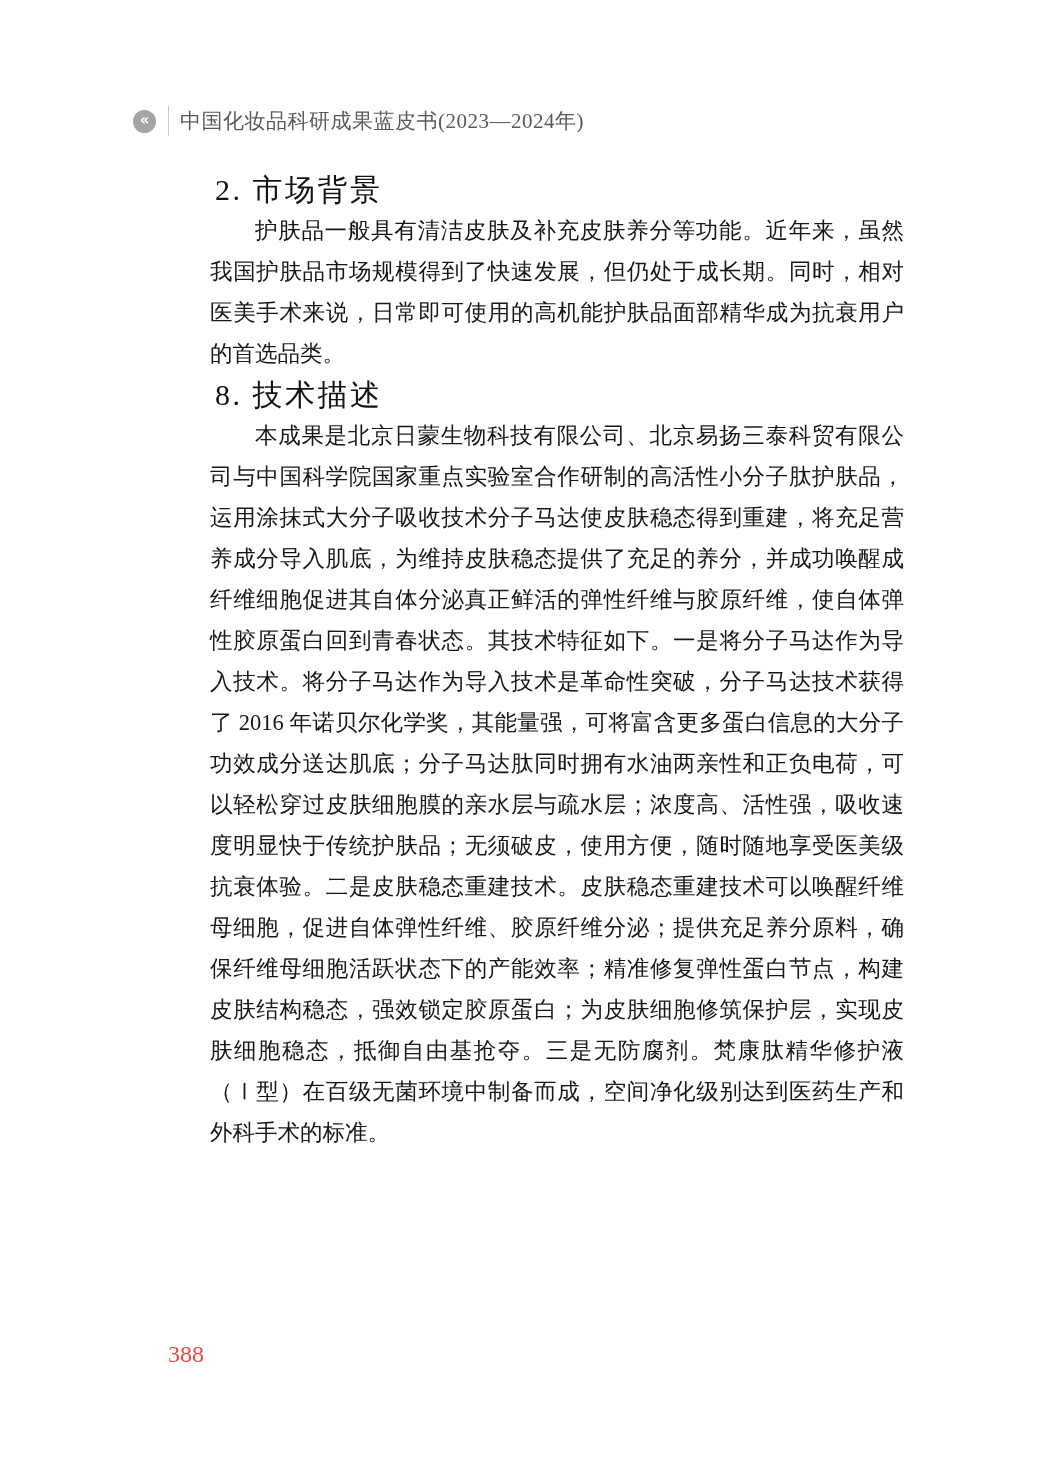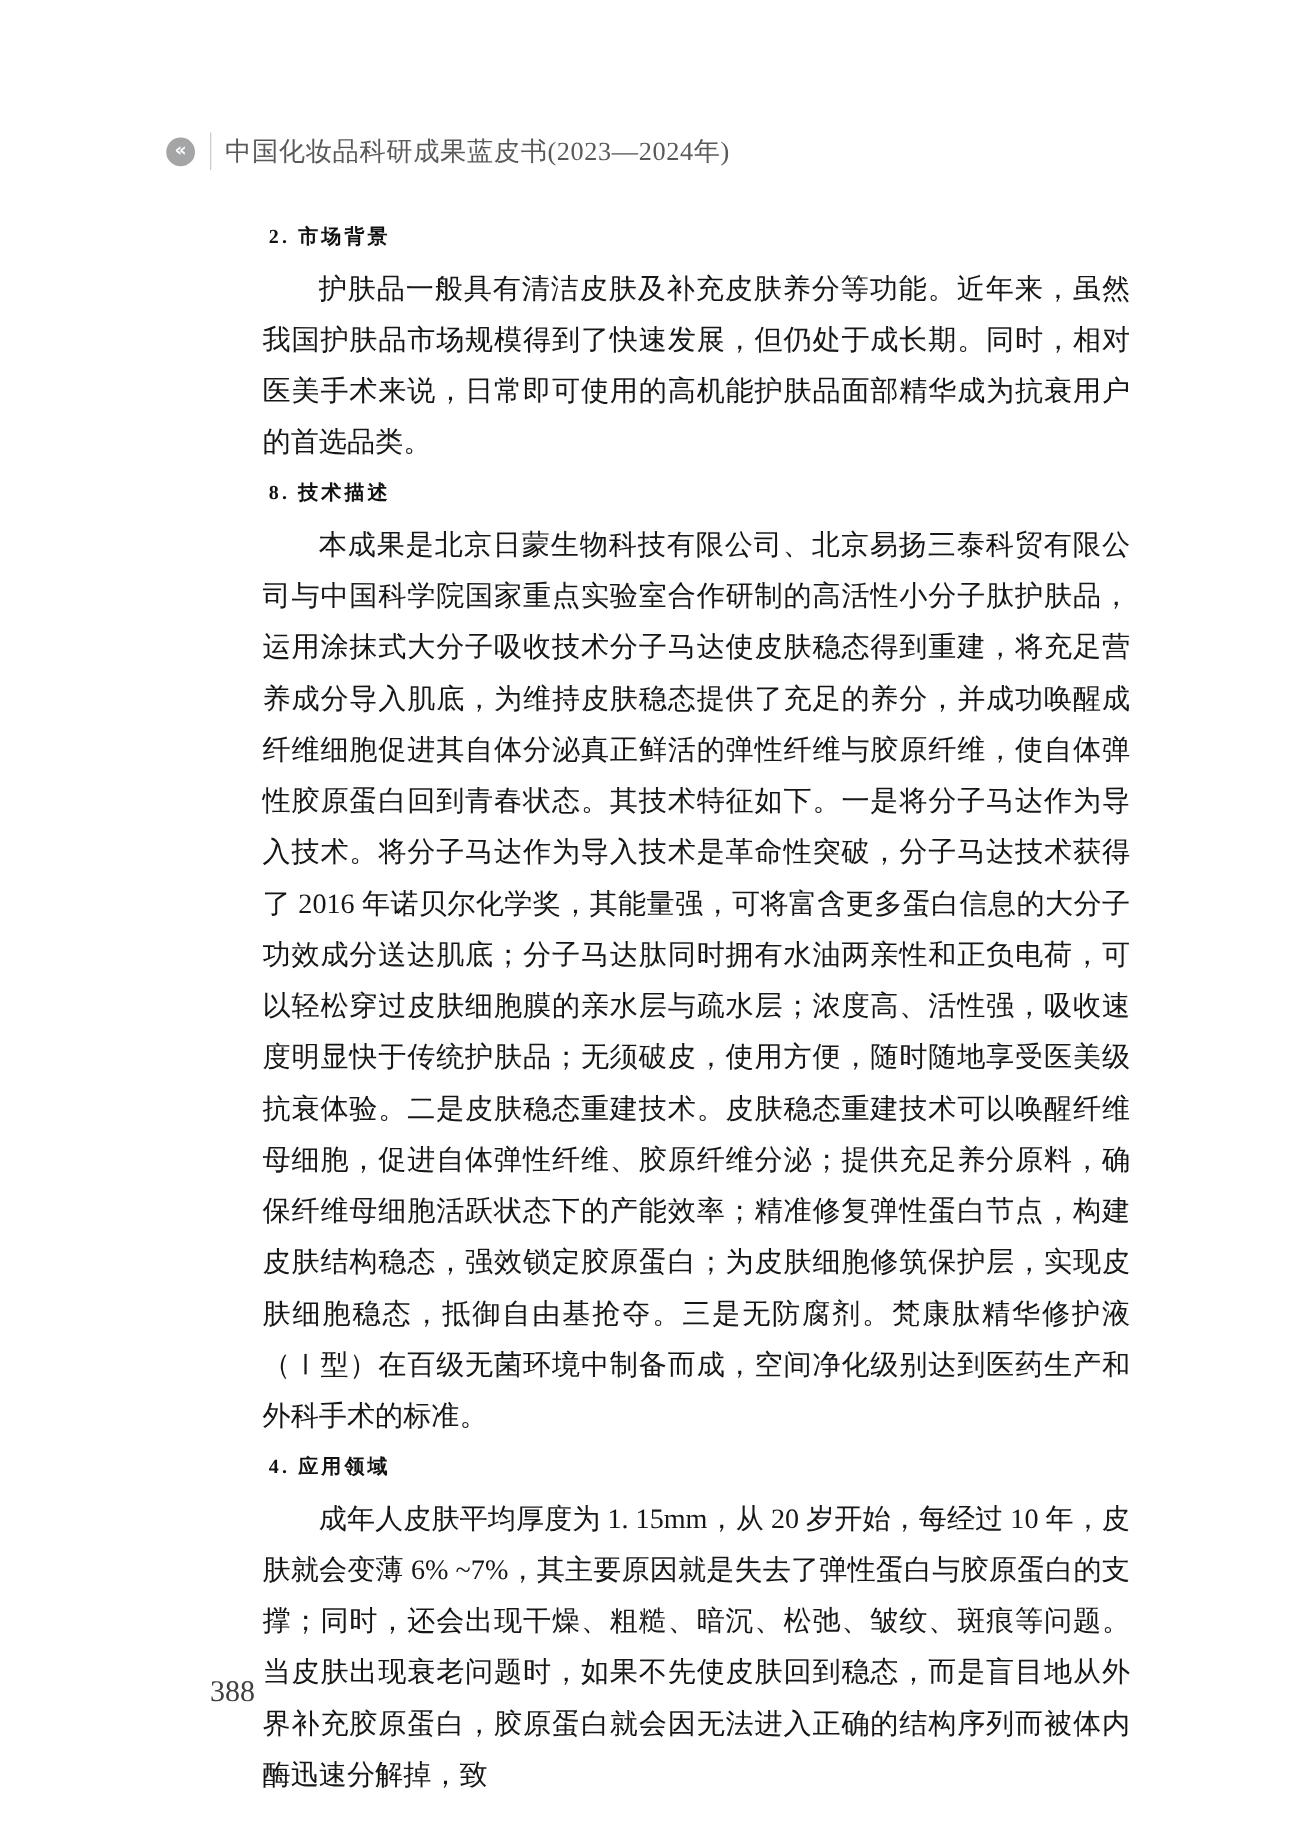--- a/index.html
+++ b/index.html
@@ -53,45 +53,45 @@
   
   .content {
     position: absolute;
     left: 170px;
     top: 169px;
     width: 734px;
     color: #161616;
   }
   .sec-heading {
     font-family: "Liberation Serif", serif;
-    font-size: 16px;
+    font-size: 30px;
     line-height: 41px;
     padding-left: 45px;
     letter-spacing: 2.5px;
     color: #121212;
-    font-weight: bold;
+    font-weight: normal;
   }
   .sec-body {
     font-family: "Liberation Serif", serif;
     font-size: 22.5px;
     line-height: 41px;
     text-align: justify;
     text-indent: 45px;
     color: #161616;
     margin-left: 40px;
   }
 
   
   .folio {
     position: absolute;
     left: 168px;
     top: 1341px;
     font-family: "Liberation Serif", serif;
     font-size: 24px;
-    color: #404040;
+    color: #ef4444;
   }
 </style>
 </head>
 <body>
 
 <div class="running-head">
   <span class="chev-circle">
     <span>«</span>
   </span>
   <span class="head-sep"></span>
@@ -103,20 +103,16 @@
   <div>
     <h3 class="sec-heading">2. 市场背景</h3>
     <p class="sec-body">护肤品一般具有清洁皮肤及补充皮肤养分等功能。近年来，虽然我国护肤品市场规模得到了快速发展，但仍处于成长期。同时，相对医美手术来说，日常即可使用的高机能护肤品面部精华成为抗衰用户的首选品类。</p>
   </div>
 
   <div>
     <h3 class="sec-heading">8. 技术描述</h3>
     <p class="sec-body">本成果是北京日蒙生物科技有限公司、北京易扬三泰科贸有限公司与中国科学院国家重点实验室合作研制的高活性小分子肽护肤品，运用涂抹式大分子吸收技术分子马达使皮肤稳态得到重建，将充足营养成分导入肌底，为维持皮肤稳态提供了充足的养分，并成功唤醒成纤维细胞促进其自体分泌真正鲜活的弹性纤维与胶原纤维，使自体弹性胶原蛋白回到青春状态。其技术特征如下。一是将分子马达作为导入技术。将分子马达作为导入技术是革命性突破，分子马达技术获得了 2016 年诺贝尔化学奖，其能量强，可将富含更多蛋白信息的大分子功效成分送达肌底；分子马达肽同时拥有水油两亲性和正负电荷，可以轻松穿过皮肤细胞膜的亲水层与疏水层；浓度高、活性强，吸收速度明显快于传统护肤品；无须破皮，使用方便，随时随地享受医美级抗衰体验。二是皮肤稳态重建技术。皮肤稳态重建技术可以唤醒纤维母细胞，促进自体弹性纤维、胶原纤维分泌；提供充足养分原料，确保纤维母细胞活跃状态下的产能效率；精准修复弹性蛋白节点，构建皮肤结构稳态，强效锁定胶原蛋白；为皮肤细胞修筑保护层，实现皮肤细胞稳态，抵御自由基抢夺。三是无防腐剂。梵康肽精华修护液（Ⅰ型）在百级无菌环境中制备而成，空间净化级别达到医药生产和外科手术的标准。</p>
   </div>
 
-  <div>
-    <h3 class="sec-heading">4. 应用领域</h3>
-    <p class="sec-body">成年人皮肤平均厚度为 1. 15mm，从 20 岁开始，每经过 10 年，皮肤就会变薄 6% ~7%，其主要原因就是失去了弹性蛋白与胶原蛋白的支撑；同时，还会出现干燥、粗糙、暗沉、松弛、皱纹、斑痕等问题。当皮肤出现衰老问题时，如果不先使皮肤回到稳态，而是盲目地从外界补充胶原蛋白，胶原蛋白就会因无法进入正确的结构序列而被体内酶迅速分解掉，致</p>
-  </div>
 
 </div>
 
 <div class="folio">388</div>
 
 </body></html>

